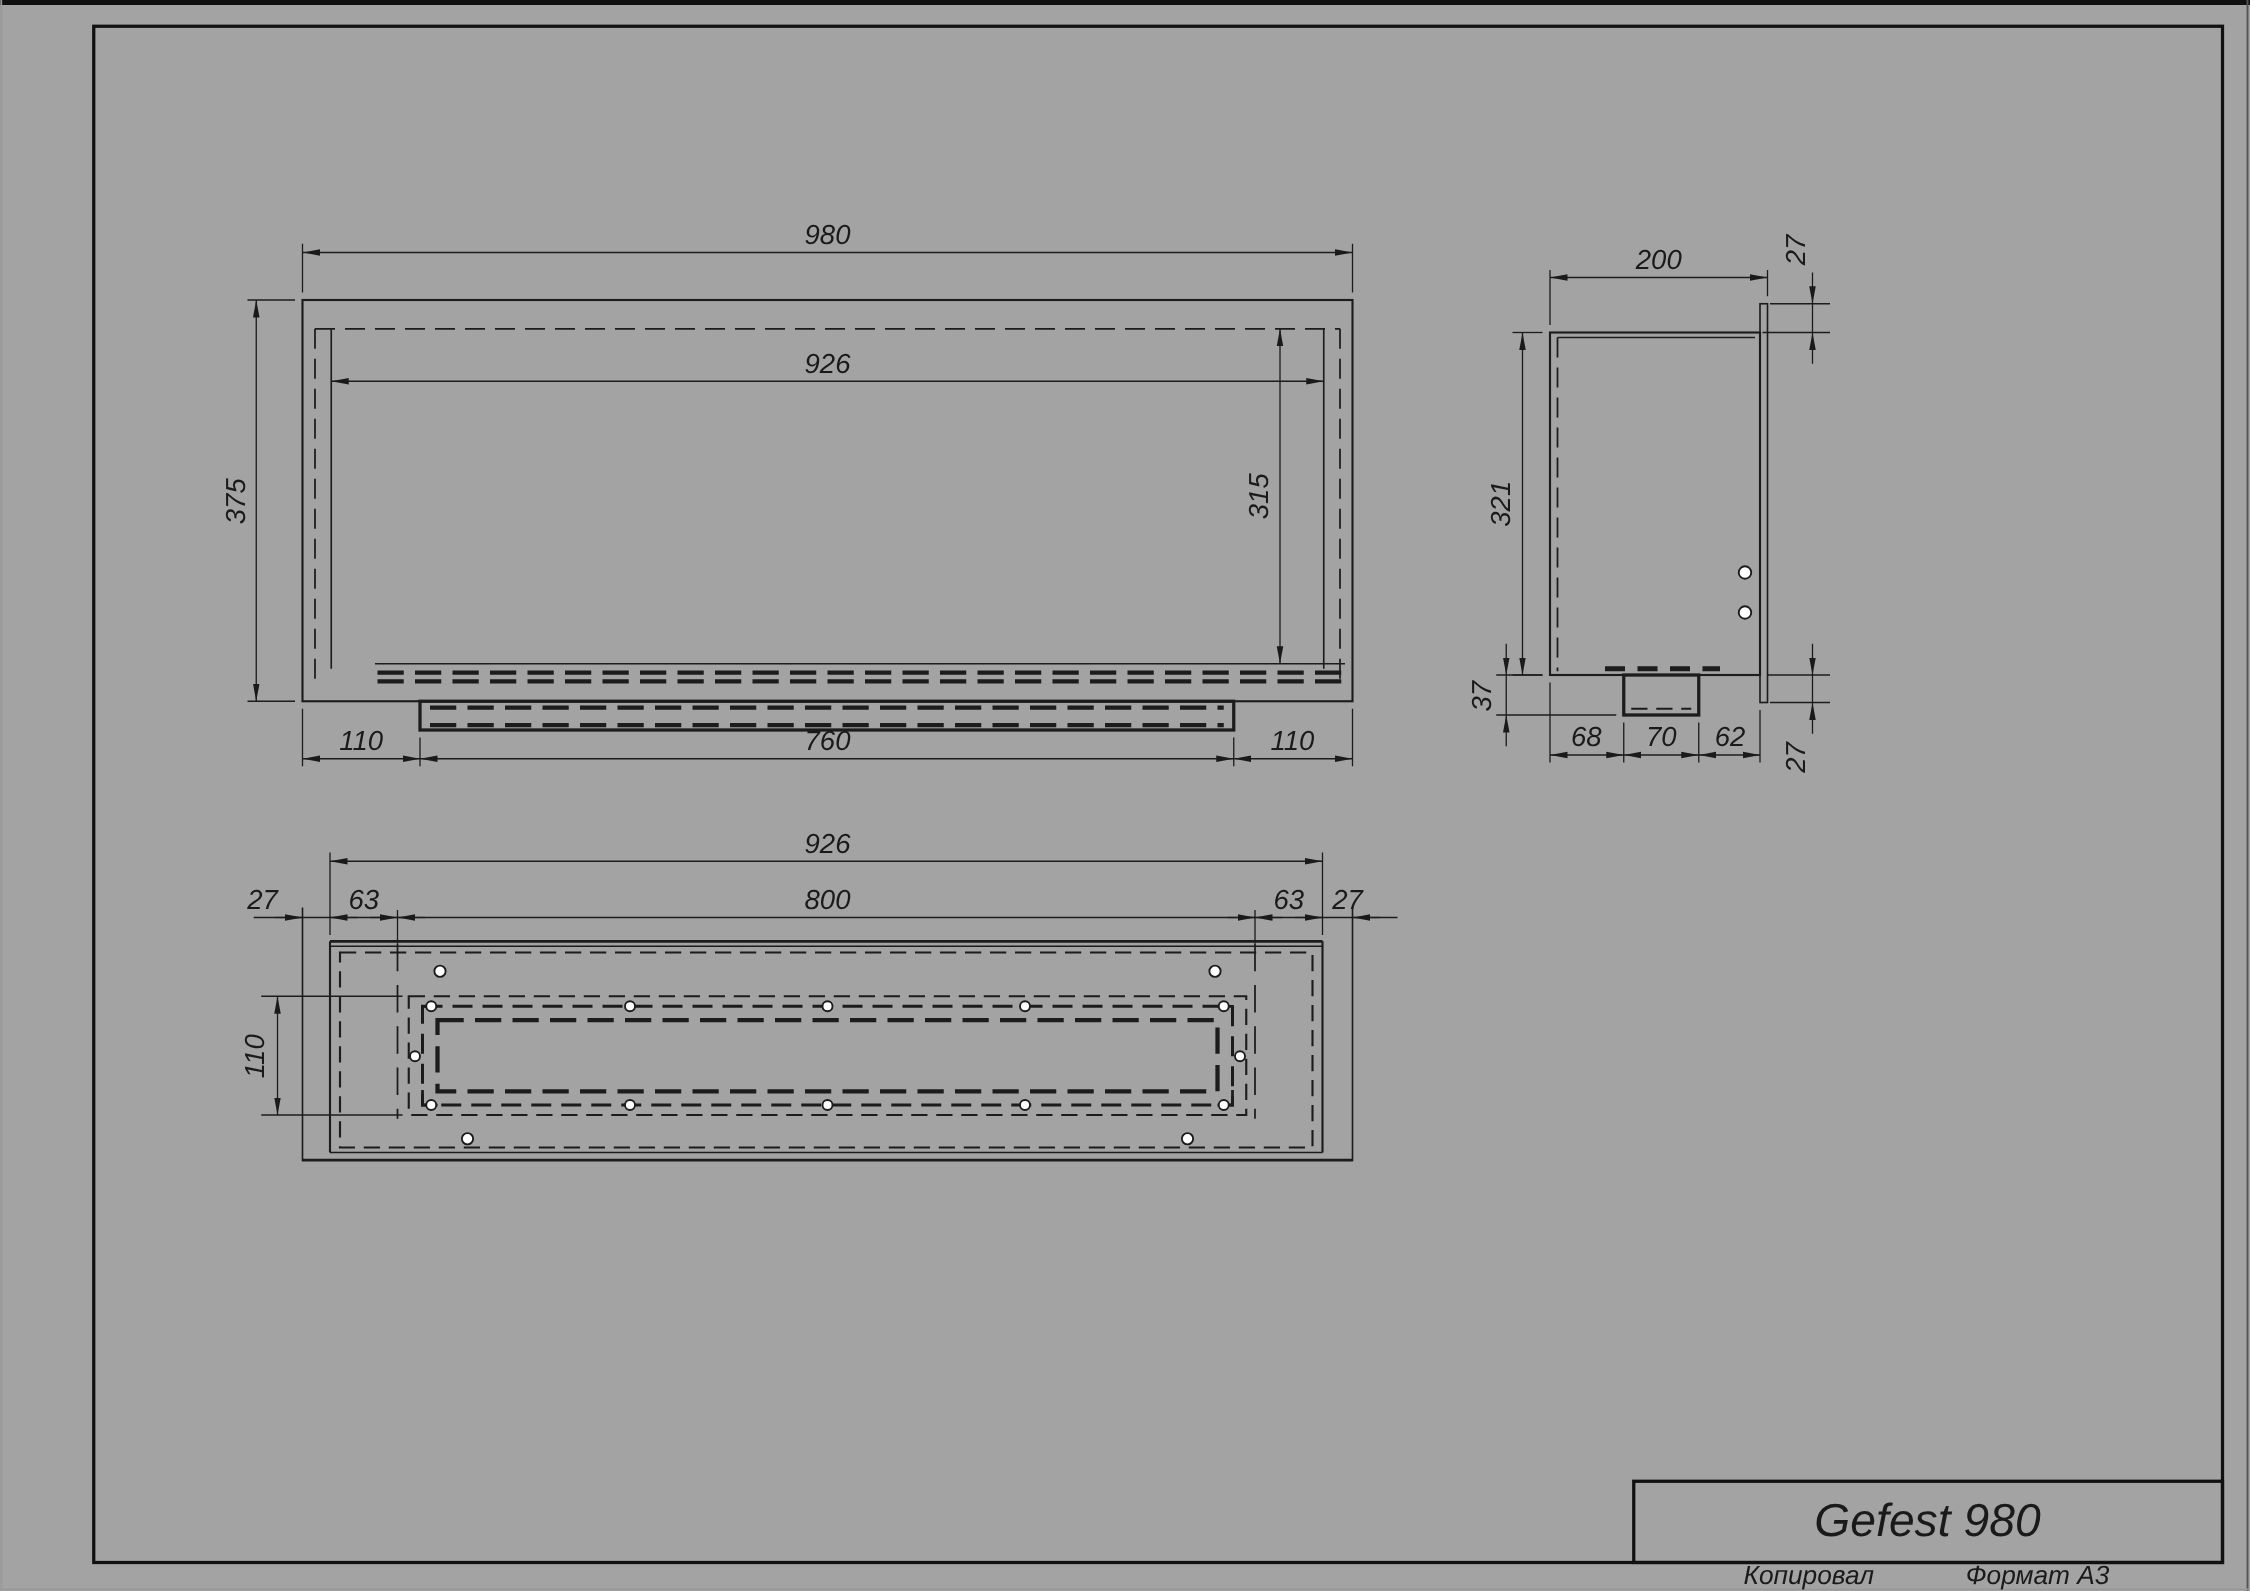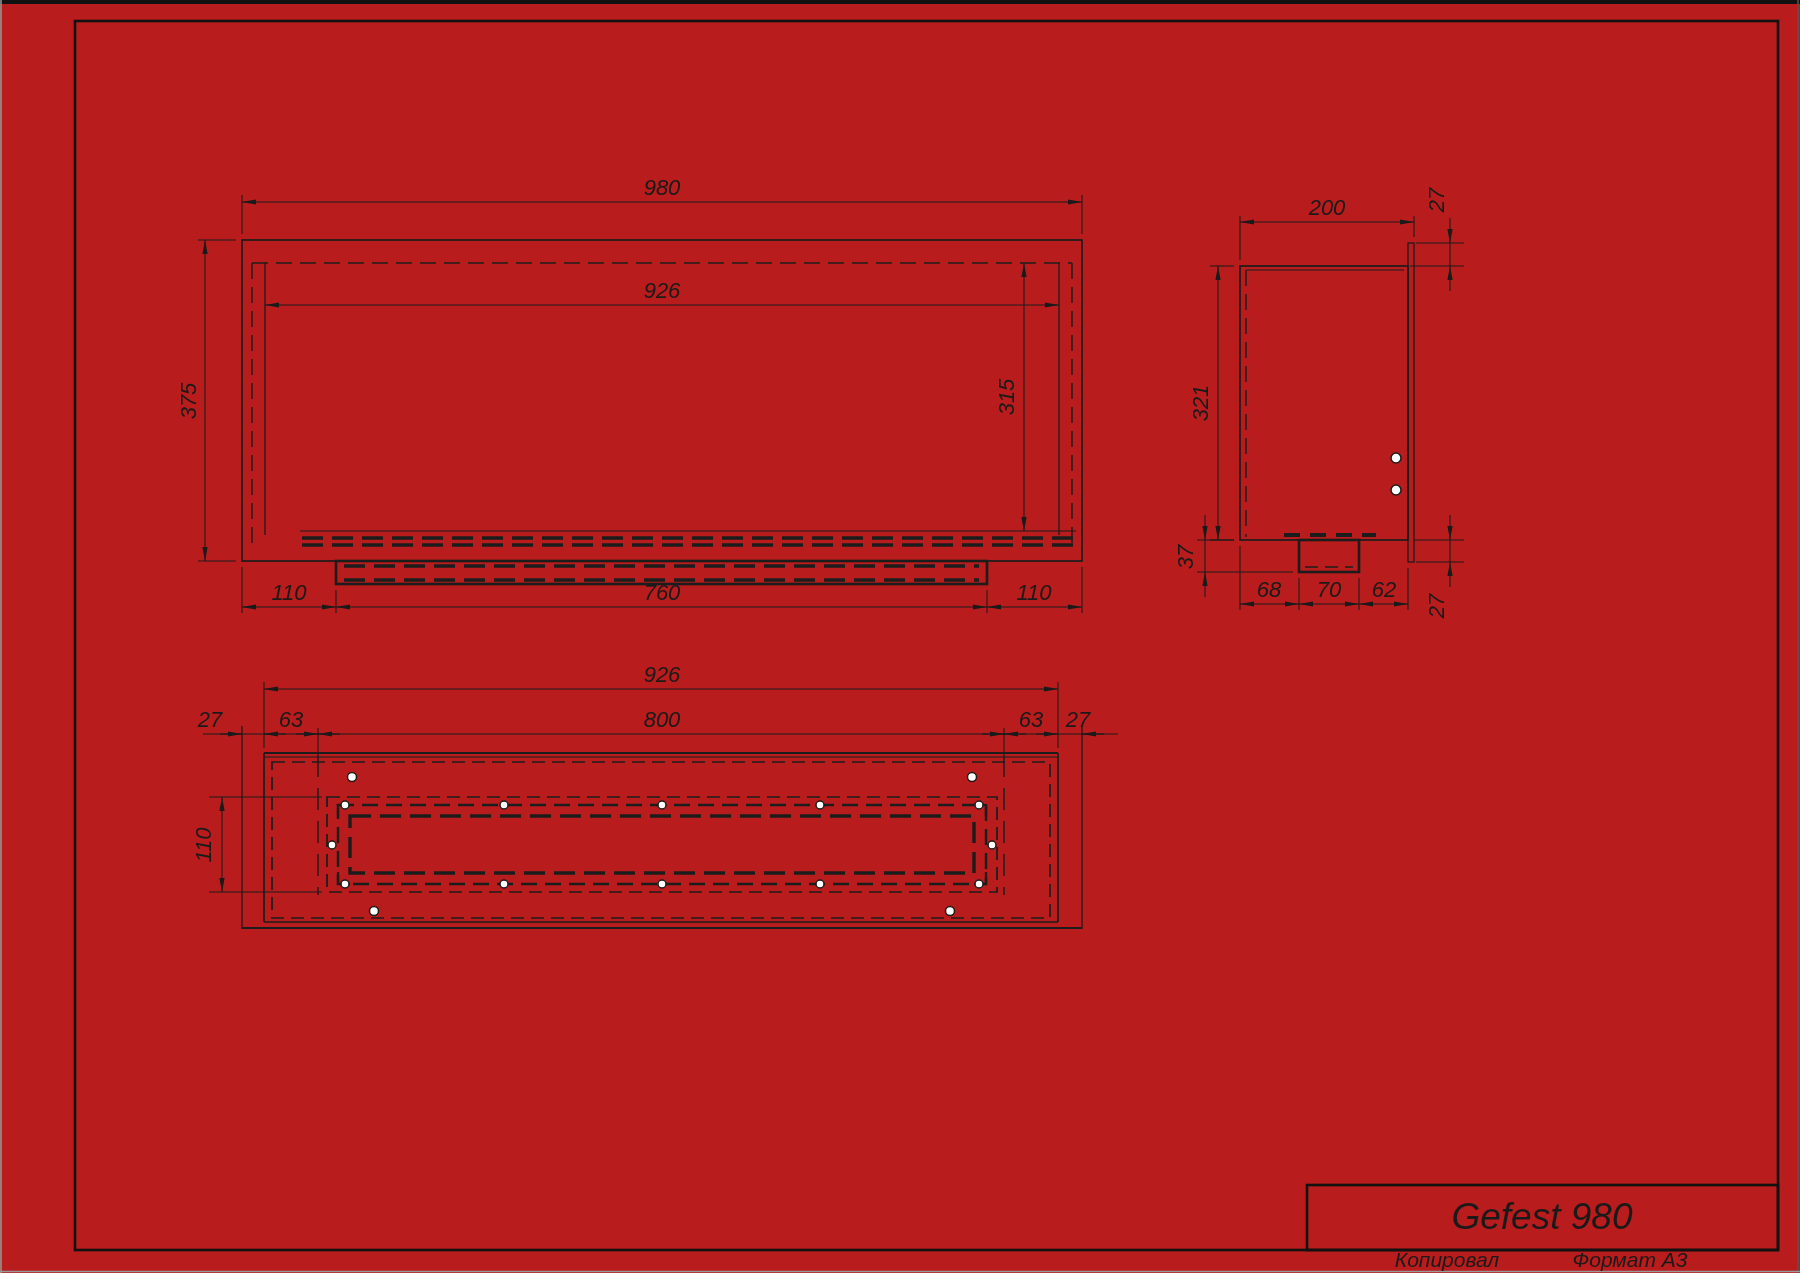--- a/index.html
+++ b/index.html
@@ -1,16 +1,16 @@
 <!DOCTYPE html>
 <html><head>
 <meta charset="utf-8">
 <style>
   html,body{margin:0;padding:0;background:#ffffff;}
-  .sheet{width:1800px;height:1273px;position:relative;background:#b91c1c;}
+  .sheet{width:1800px;height:1273px;position:relative;background:#a3a3a3;}
   svg{display:block;}
   .ln{stroke:#1c1c1c;fill:none;stroke-linecap:butt;}
   .w1{stroke-width:1.1;}
   .w13{stroke-width:1.3;}
   .w16{stroke-width:1.7;}
   .w2{stroke-width:2.2;}
   .w26{stroke-width:2.6;}
   .frame{stroke:#111;stroke-width:2.6;fill:none;}
   .hid{stroke-dasharray:16 8;stroke-width:1.4;}
   .dashB{stroke-dasharray:13 7;stroke-width:1.7;}

